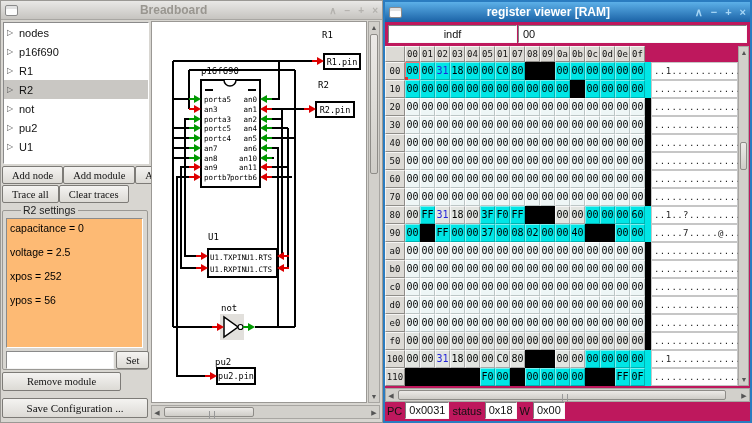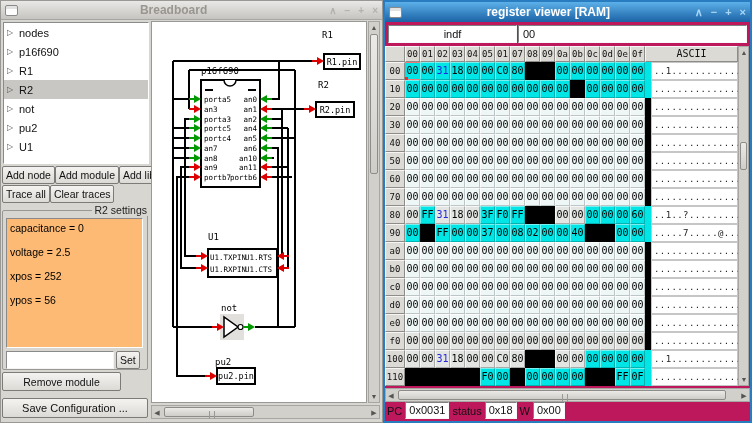--- a/index.html
+++ b/index.html
@@ -21,28 +21,28 @@
 
   .tree { position:absolute; left:2px; top:21px; width:146px; height:142px;
     background:#fff; border:1px solid #8a8a8a; border-bottom-color:#fff; border-right-color:#fff;
     overflow:hidden; }
   .trow { height:19px; display:flex; align-items:center; padding-left:3px; font-size:11px; color:#111; }
   .trow.sel { background:#c9c7c3; }
   .texp { font-size:8px; color:#555; width:12px; }
 
   .btnrow { position:absolute; left:1px; width:147px; display:flex; }
   #btnrow1 { top:165px; } #btnrow2 { top:184px; }
-  button.gtk { font-family:Liberation Sans, sans-serif; font-size:10.5px; color:#111;
+  button.gtk { font-family:Liberation Serif, serif; font-size:10.5px; color:#111;
     background:linear-gradient(#f4f3f1,#dcdad5); border:1px solid #7d7b77; border-radius:2px;
-    height:18px; padding:0 3px; white-space:nowrap; }
+    height:18px; padding:0 9px; white-space:nowrap; }
   .btnrow button.gtk { flex:0 0 auto; }
 
   fieldset#frame { position:absolute; left:1px; top:203px; width:146px; height:166px;
     border:1px solid #9a9894; border-radius:2px; padding:0; }
-  fieldset#frame legend { font-size:10.5px; color:#222; margin-left:2px; padding:0 2px;text-align:right; }
+  fieldset#frame legend { font-size:10.5px; color:#222; margin-left:18px; padding:0 2px; }
   #setlist { position:absolute; left:3px; top:2px; width:137px; height:130px;
     background:#fdba74; border:1px solid #8a8a8a; border-bottom-color:#fff; border-right-color:#fff;
     font-size:10.5px; padding:3px 0 0 3px; }
   #setlist div { height:24px; }
   #setline { position:absolute; left:3px; top:135px; width:140px; display:flex; gap:2px; }
   #setinput { width:108px; height:18px; background:#fff; border:1px solid #8a8a8a;
     border-bottom-color:#f4f4f4; border-right-color:#f4f4f4; font-size:11px; padding:0 2px; }
   #removebtn { position:absolute; left:1px; top:371px; width:119px; height:19px; }
   #savebtn  { position:absolute; left:1px; top:397px; width:146px; height:20px; font-size:11px; }
 
@@ -411,21 +411,20 @@
           <div class="hc">01</div>
           <div class="hc">07</div>
           <div class="hc">08</div>
           <div class="hc">09</div>
           <div class="hc">0a</div>
           <div class="hc">0b</div>
           <div class="hc">0c</div>
           <div class="hc">0d</div>
           <div class="hc">0e</div>
           <div class="hc">0f</div>
-          <div class="hc hascii">ASCII</div>
         </div>
       <div id="gridrows">
           <div class="grow">
             <div class="rl">00</div>
             <div class="cell cc selected">00</div>
             <div class="cell cc">00</div>
             <div class="cell cc blue">31</div>
             <div class="cell cc">18</div>
             <div class="cell cc">00</div>
             <div class="cell cc">00</div>

